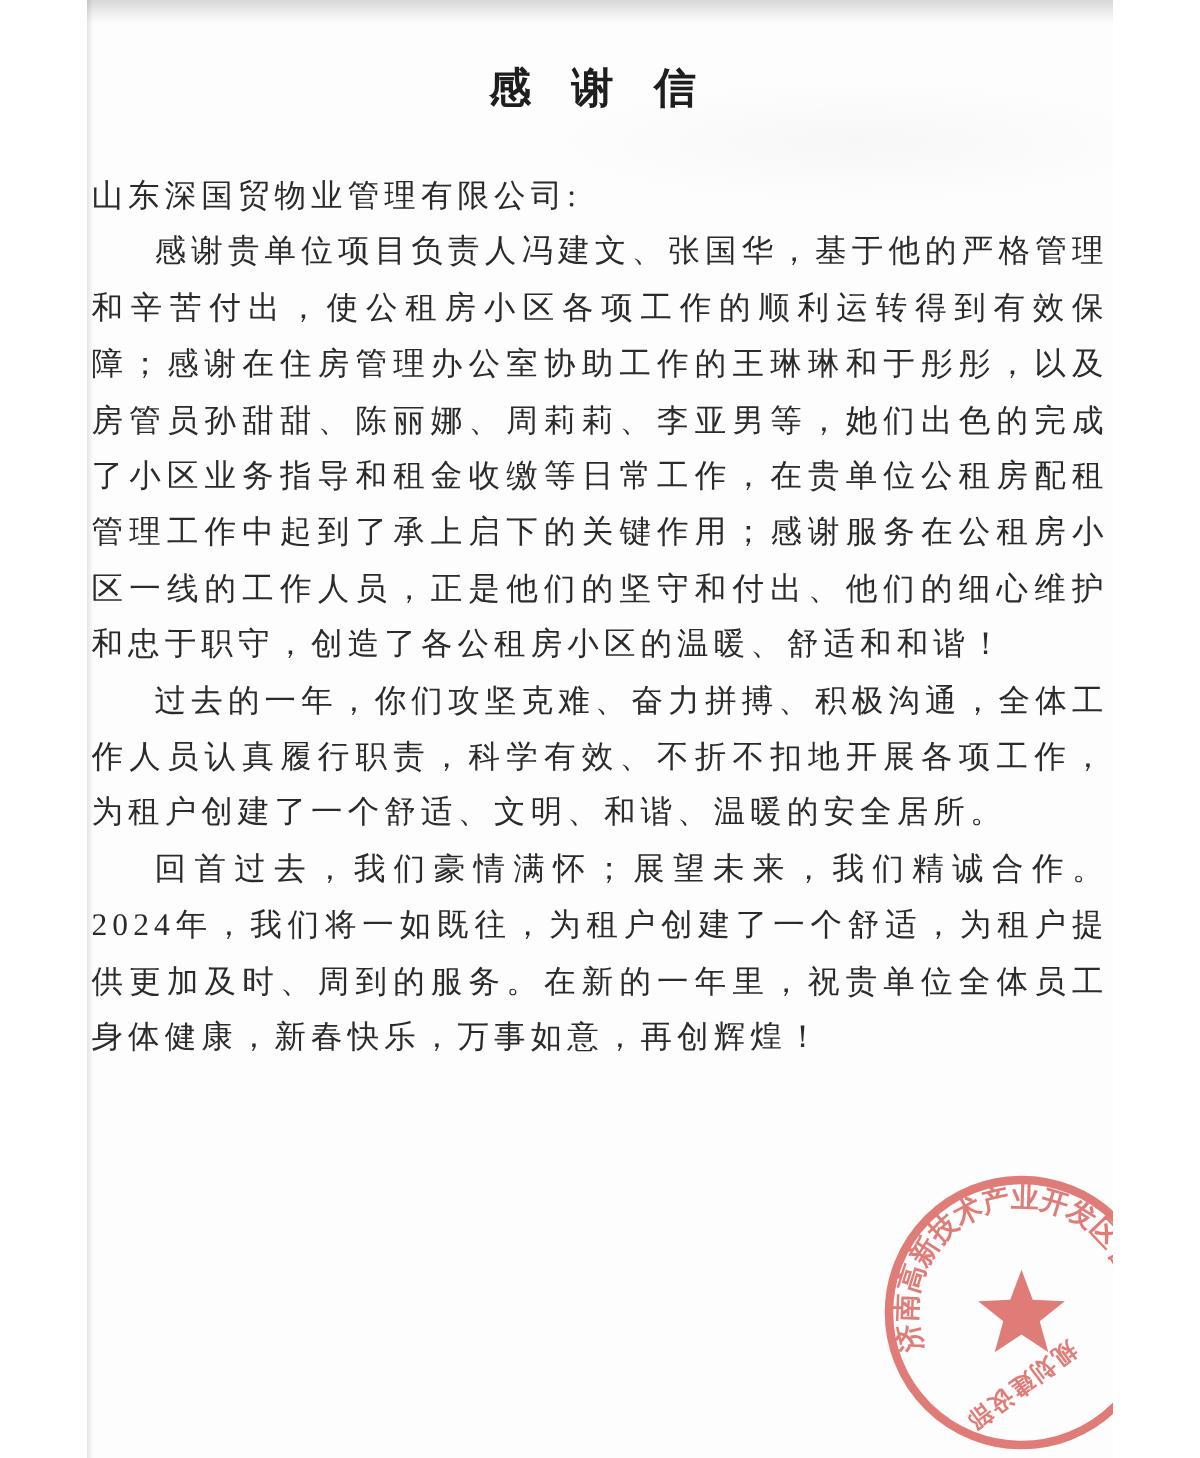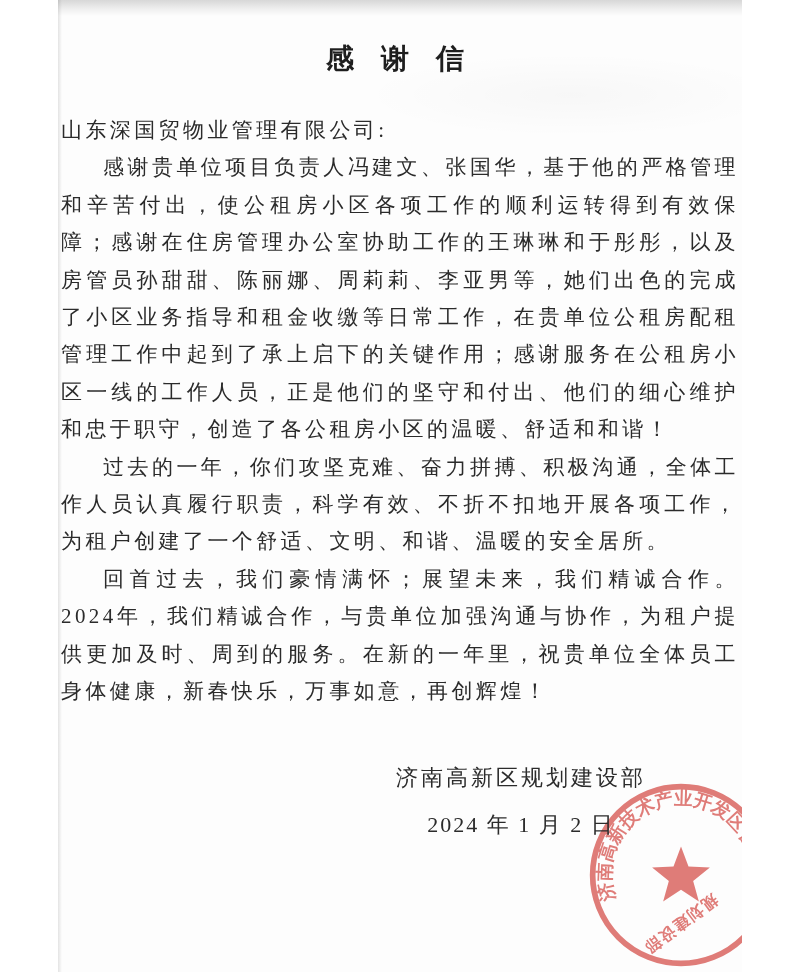--- a/index.html
+++ b/index.html
@@ -83,27 +83,23 @@
 <body>
 
 <div class="page">
 
   <h1 class="title">感 谢 信</h1>
 
   <div class="body-text">
     <p>山东深国贸物业管理有限公司:</p>
     <p class="indent">感谢贵单位项目负责人冯建文、张国华，基于他的严格管理和辛苦付出，使公租房小区各项工作的顺利运转得到有效保障；感谢在住房管理办公室协助工作的王琳琳和于彤彤，以及房管员孙甜甜、陈丽娜、周莉莉、李亚男等，她们出色的完成了小区业务指导和租金收缴等日常工作，在贵单位公租房配租管理工作中起到了承上启下的关键作用；感谢服务在公租房小区一线的工作人员，正是他们的坚守和付出、他们的细心维护和忠于职守，创造了各公租房小区的温暖、舒适和和谐！</p>
     <p class="indent">过去的一年，你们攻坚克难、奋力拼搏、积极沟通，全体工作人员认真履行职责，科学有效、不折不扣地开展各项工作，为租户创建了一个舒适、文明、和谐、温暖的安全居所。</p>
-    <p class="indent">回首过去，我们豪情满怀；展望未来，我们精诚合作。2024年，我们精诚合作，与贵单位加强沟通与协作，为租户提供更加及时、周到的服务。在新的一年里，祝贵单位全体员工身体健康，新春快乐，万事如意，再创辉煌！</p>
+    <p class="indent">回首过去，我们豪情满怀；展望未来，我们精诚合作。2024年，我们将一如既往，为租户创建了一个舒适，为租户提供更加及时、周到的服务。在新的一年里，祝贵单位全体员工身体健康，新春快乐，万事如意，再创辉煌！</p>
   </div>
 
-  <div class="sign-block">
-    <div class="sign-name">济南高新区规划建设部</div>
-    <div class="sign-date">2024 年 1 月 2 日</div>
-  </div>
 
   <div class="stamp">
     <svg viewBox="0 0 200 200" xmlns="http://www.w3.org/2000/svg">
       <defs>
         <path id="arcPath" d="M 30.5 125.3 A 74 74 0 1 1 169.5 125.3" fill="none"></path>
       </defs>
       <circle cx="100" cy="100" r="93" fill="none" stroke="#d9605c" stroke-width="6"></circle>
       <text font-size="19.5" fill="#d9605c" font-weight="bold" font-family="'Liberation Serif','DejaVu Serif',serif">
         <textPath href="#arcPath" startOffset="0" textLength="308" lengthAdjust="spacingAndGlyphs">济南高新技术产业开发区管理委员会</textPath>
       </text>

